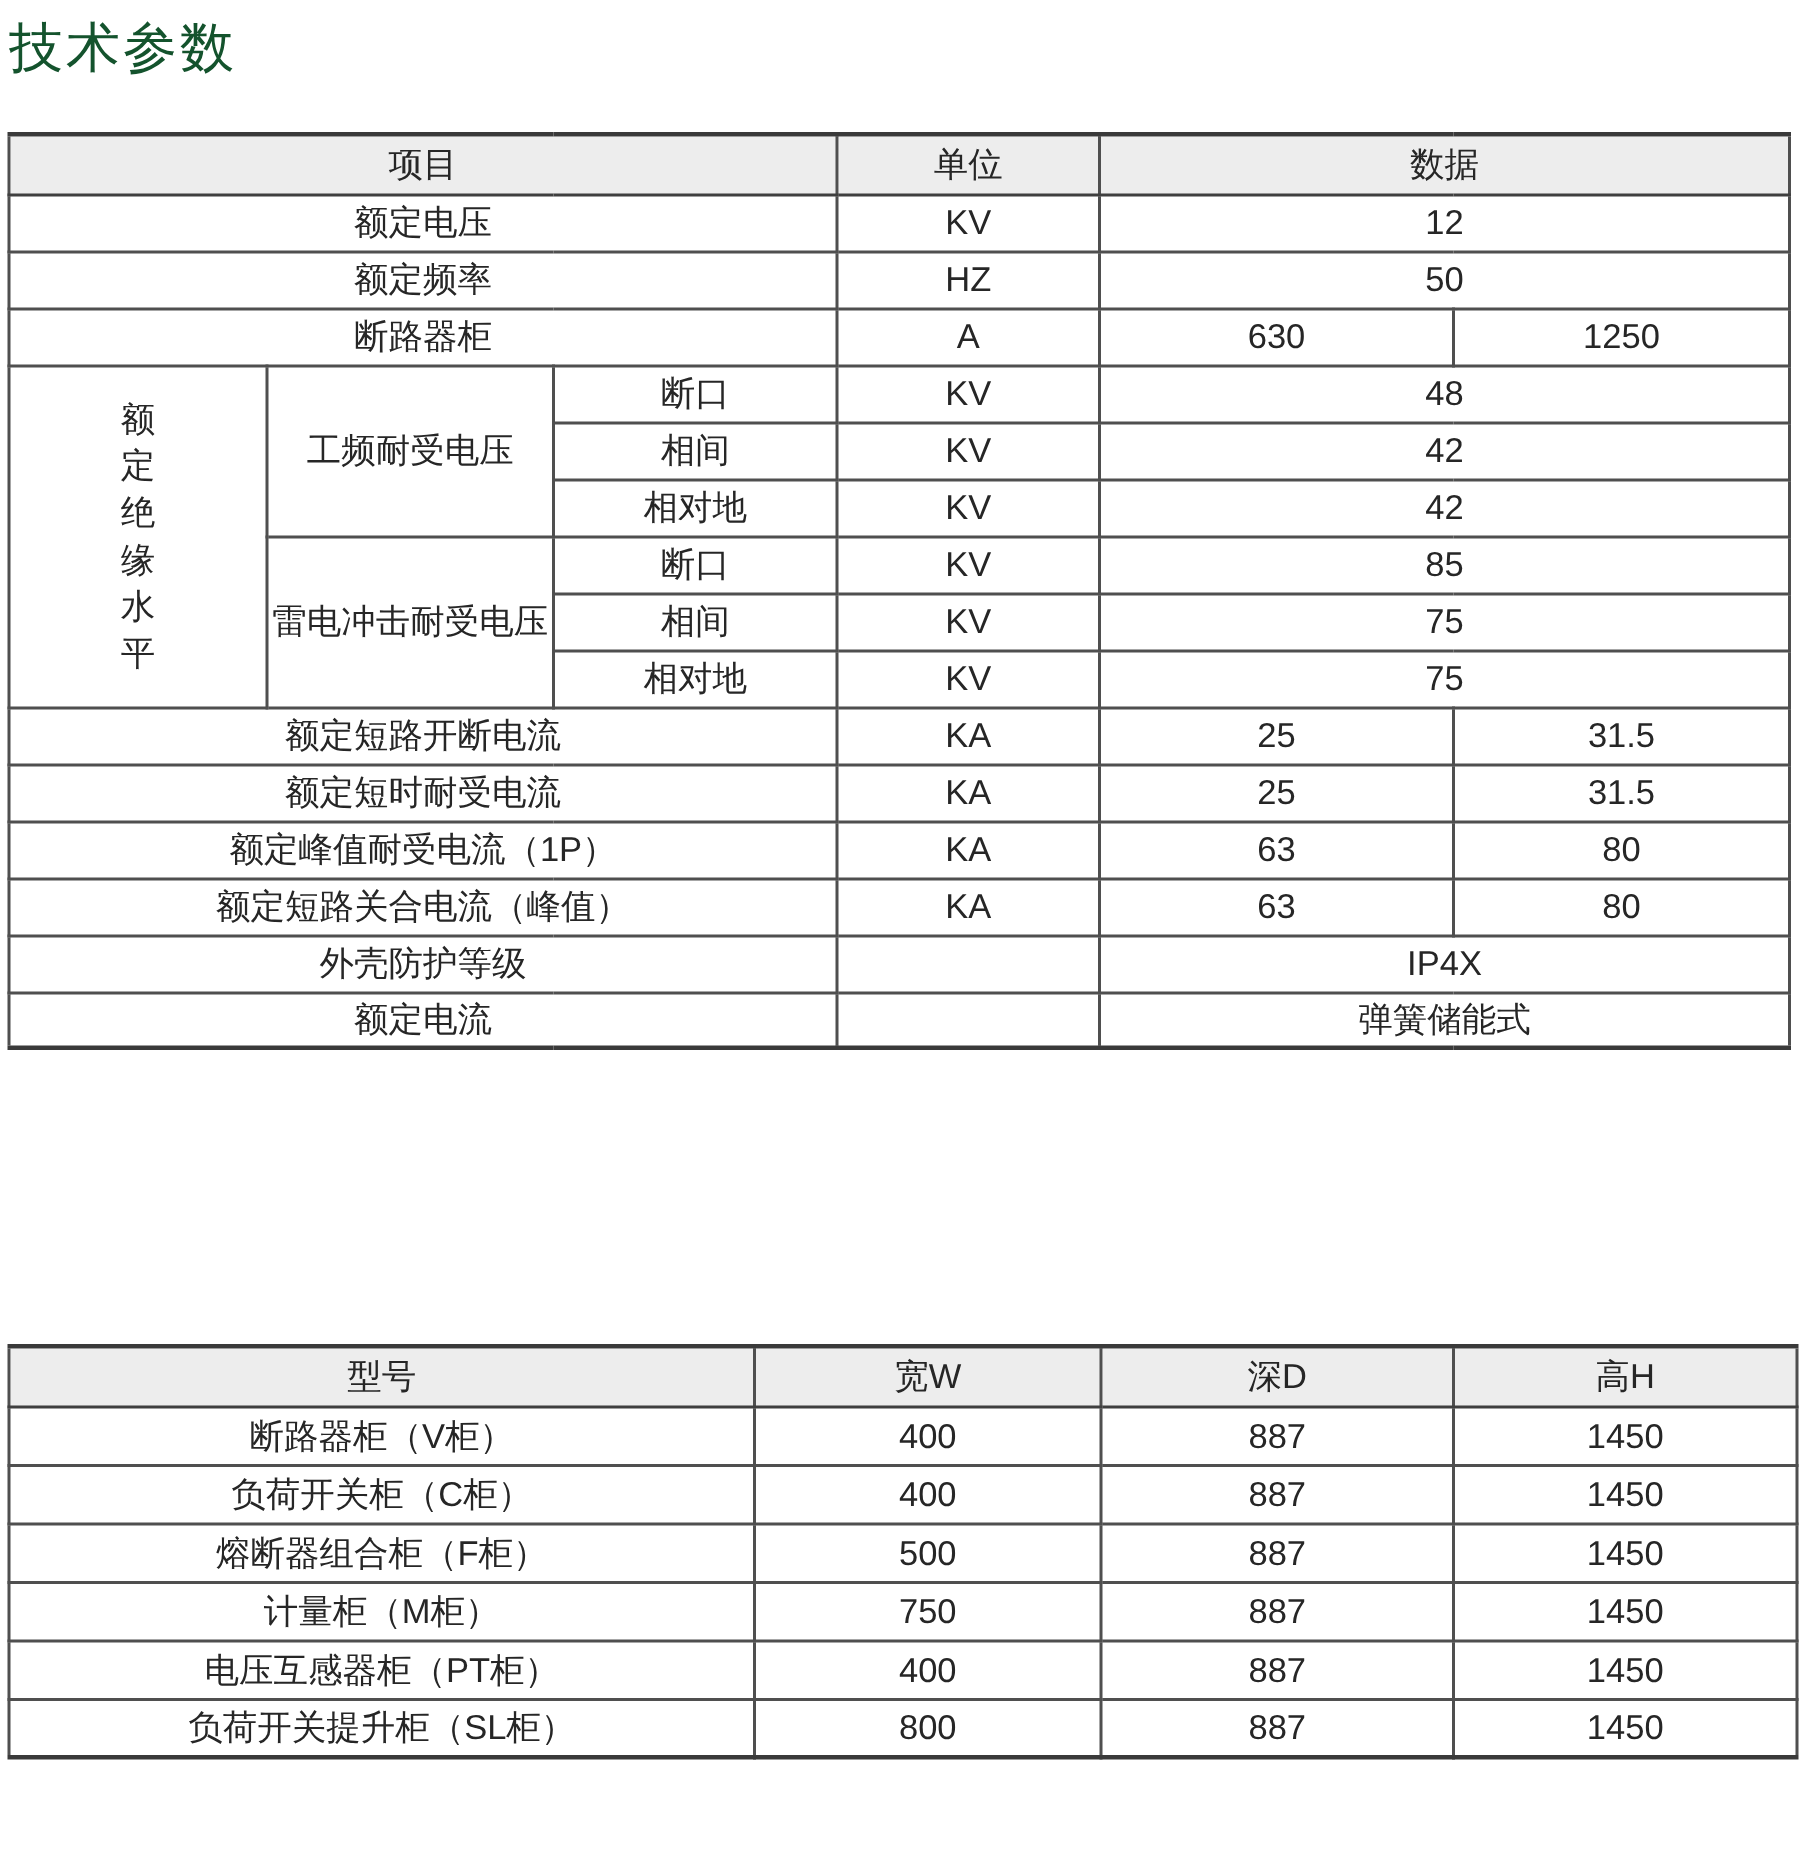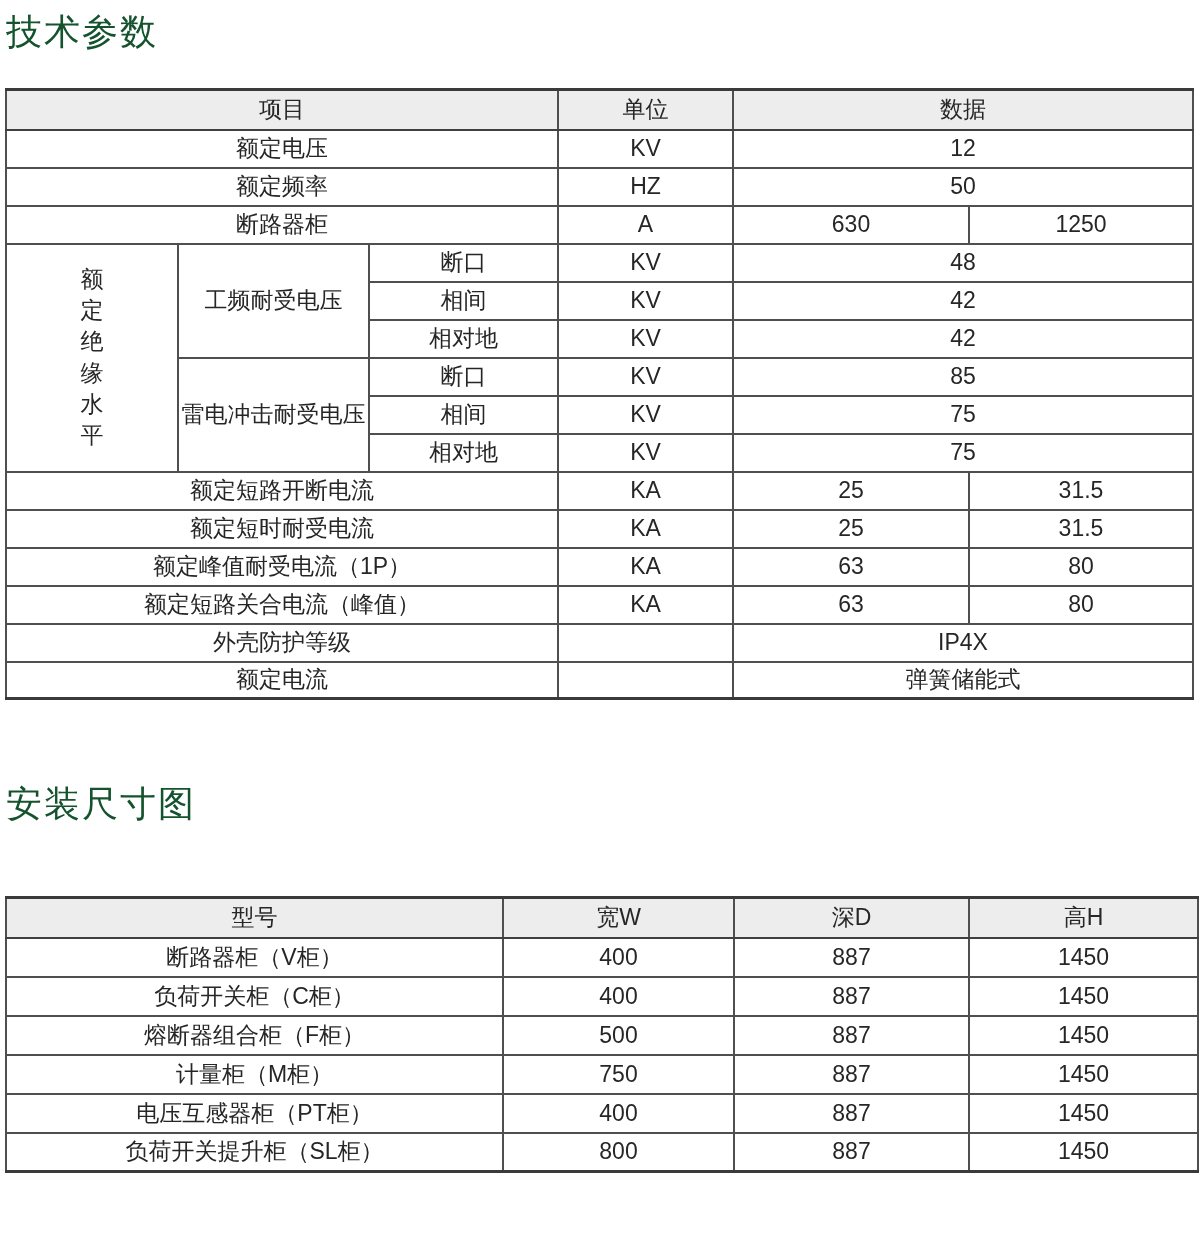--- a/index.html
+++ b/index.html
@@ -160,21 +160,20 @@
       <td colspan="2">IP4X</td>
     </tr>
     <tr style="height:37px">
       <td colspan="3" class="item">额定电流</td>
       <td></td>
       <td colspan="2">弹簧储能式</td>
     </tr>
   </tbody>
     </table>
 
-  <div id="install-title" class="section-title">安装尺寸图</div>
 
   <table id="install-table" class="data-table">
     <colgroup>
       <col style="width:497px">
         <col style="width:231px">
         <col style="width:235px">
         <col style="width:229px">
     </colgroup>
     <tbody>
         <tr class="hdr" style="height:40px">

